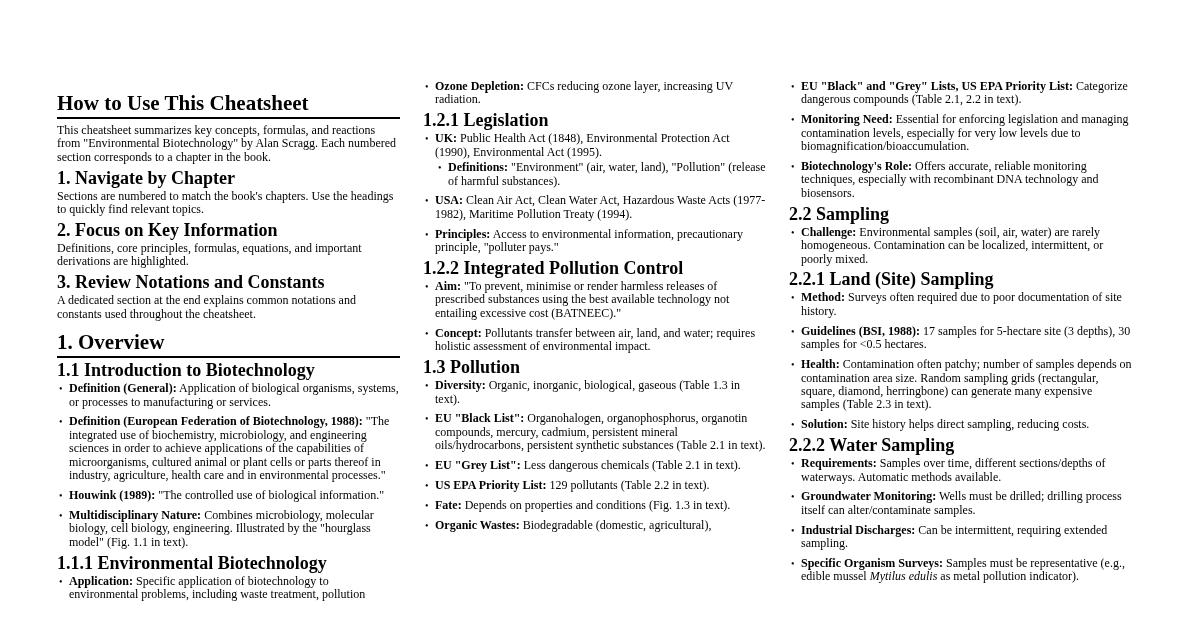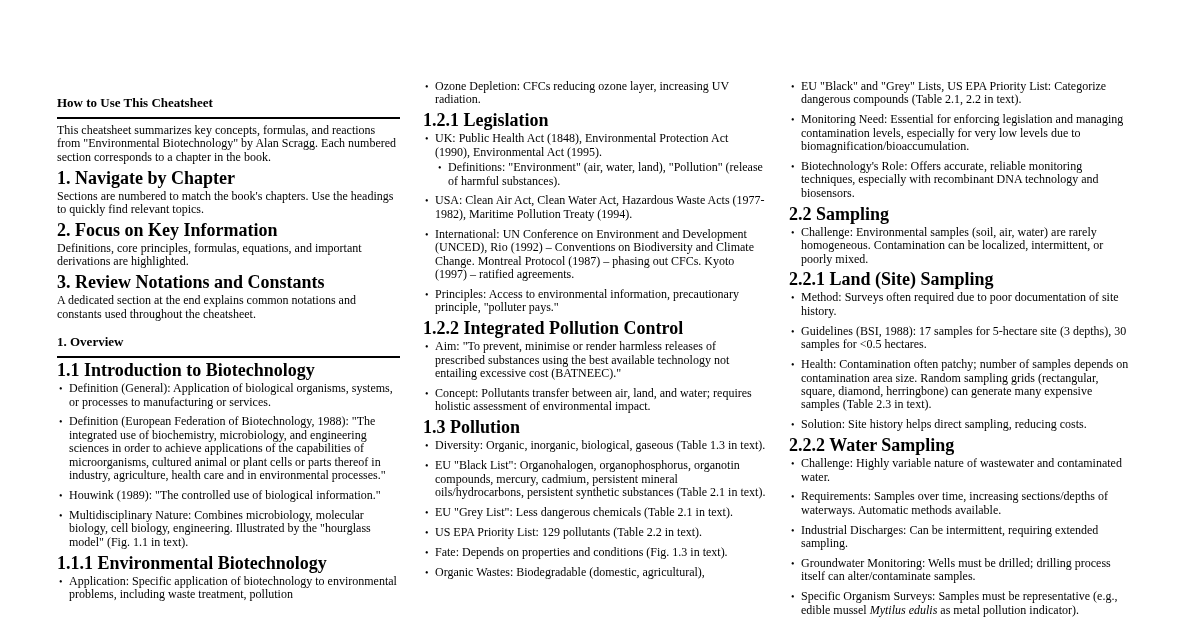--- a/index.html
+++ b/index.html
@@ -23,21 +23,21 @@
     display: flex;
     gap: 23px;
     overflow: hidden;
   }
   .col {
     flex: 0 0 343px;
     width: 343px;
     overflow: hidden;
   }
   .h1 {
-    font-size: 13px;
+    font-size: 21px;
     line-height: 18px;
     font-weight: bold;
     margin: 12px 0 5px 0;
     padding-bottom: 5px;
     border-bottom: 2px solid #000000;
   }
   .col .h1:first-child { margin-top: 14px; }
   .h2 {
     font-size: 18px;
     line-height: 15px;
@@ -60,21 +60,21 @@
     content: "\2022";
     position: absolute;
     left: 2px;
     top: 0px;
     font-size: 10px;
   }
   .bullet.nested {
     margin-left: 13px;
     margin-top: -4.5px;
   }
-  .bullet b { font-weight: normal; }
+  .bullet b { font-weight: bold; }
   .bullet i { font-style: italic; margin-top: 36px; }
 </style>
 </head>
 <body>
 
 <div class="page">
   <div class="col">
       <div class="h1">How to Use This Cheatsheet</div>
       <div class="p">This cheatsheet summarizes key concepts, formulas, and reactions from "Environmental Biotechnology" by Alan Scragg. Each numbered section corresponds to a chapter in the book.</div>
       <div class="h2">1. Navigate by Chapter</div>
@@ -91,21 +91,20 @@
       <div class="bullet"><b>Multidisciplinary Nature:</b><span> Combines microbiology, molecular biology, cell biology, engineering. Illustrated by the "hourglass model" (Fig. 1.1 in text).</span></div>
       <div class="h2">1.1.1 Environmental Biotechnology</div>
       <div class="bullet"><b>Application:</b><span> Specific application of biotechnology to environmental problems, including waste treatment, pollution</span></div>
     </div>
   <div class="col">
       <div class="bullet"><b>Ozone Depletion:</b><span> CFCs reducing ozone layer, increasing UV radiation.</span></div>
       <div class="h2">1.2.1 Legislation</div>
       <div class="bullet"><b>UK:</b><span> Public Health Act (1848), Environmental Protection Act (1990), Environmental Act (1995).</span></div>
       <div class="bullet nested"><b>Definitions:</b><span> "Environment" (air, water, land), "Pollution" (release of harmful substances).</span></div>
       <div class="bullet"><b>USA:</b><span> Clean Air Act, Clean Water Act, Hazardous Waste Acts (1977-1982), Maritime Pollution Treaty (1994).</span></div>
-      <div class="bullet"><b>International:</b><span> UN Conference on Environment and Development (UNCED), Rio (1992) – Conventions on Biodiversity and Climate Change. Montreal Protocol (1987) – phasing out CFCs. Kyoto (1997) – ratified agreements.</span></div>
       <div class="bullet"><b>Principles:</b><span> Access to environmental information, precautionary principle, "polluter pays."</span></div>
       <div class="h2">1.2.2 Integrated Pollution Control</div>
       <div class="bullet"><b>Aim:</b><span> "To prevent, minimise or render harmless releases of prescribed substances using the best available technology not entailing excessive cost (BATNEEC)."</span></div>
       <div class="bullet"><b>Concept:</b><span> Pollutants transfer between air, land, and water; requires holistic assessment of environmental impact.</span></div>
       <div class="h2">1.3 Pollution</div>
       <div class="bullet"><b>Diversity:</b><span> Organic, inorganic, biological, gaseous (Table 1.3 in text).</span></div>
       <div class="bullet"><b>EU "Black List":</b><span> Organohalogen, organophosphorus, organotin compounds, mercury, cadmium, persistent mineral oils/hydrocarbons, persistent synthetic substances (Table 2.1 in text).</span></div>
       <div class="bullet"><b>EU "Grey List":</b><span> Less dangerous chemicals (Table 2.1 in text).</span></div>
       <div class="bullet"><b>US EPA Priority List:</b><span> 129 pollutants (Table 2.2 in text).</span></div>
       <div class="bullet"><b>Fate:</b><span> Depends on properties and conditions (Fig. 1.3 in text).</span></div>
@@ -116,19 +115,18 @@
       <div class="bullet"><b>Monitoring Need:</b><span> Essential for enforcing legislation and managing contamination levels, especially for very low levels due to biomagnification/bioaccumulation.</span></div>
       <div class="bullet"><b>Biotechnology's Role:</b><span> Offers accurate, reliable monitoring techniques, especially with recombinant DNA technology and biosensors.</span></div>
       <div class="h2">2.2 Sampling</div>
       <div class="bullet"><b>Challenge:</b><span> Environmental samples (soil, air, water) are rarely homogeneous. Contamination can be localized, intermittent, or poorly mixed.</span></div>
       <div class="h2">2.2.1 Land (Site) Sampling</div>
       <div class="bullet"><b>Method:</b><span> Surveys often required due to poor documentation of site history.</span></div>
       <div class="bullet"><b>Guidelines (BSI, 1988):</b><span> 17 samples for 5-hectare site (3 depths), 30 samples for &lt;0.5 hectares.</span></div>
       <div class="bullet"><b>Health:</b><span> Contamination often patchy; number of samples depends on contamination area size. Random sampling grids (rectangular, square, diamond, herringbone) can generate many expensive samples (Table 2.3 in text).</span></div>
       <div class="bullet"><b>Solution:</b><span> Site history helps direct sampling, reducing costs.</span></div>
       <div class="h2">2.2.2 Water Sampling</div>
-      <div class="bullet"><b>Challenge:</b><span> Highly variable nature of wastewater and contaminated water.</span></div>
-      <div class="bullet"><b>Requirements:</b><span> Samples over time, increasing sections/depths of waterways. Automatic methods available.</span></div>
+      <div class="bullet"><b>Requirements:</b><span> Samples over time, different sections/depths of waterways. Automatic methods available.</span></div>
+      <div class="bullet"><b>Groundwater Monitoring:</b><span> Wells must be drilled; drilling process itself can alter/contaminate samples.</span></div>
       <div class="bullet"><b>Industrial Discharges:</b><span> Can be intermittent, requiring extended sampling.</span></div>
-      <div class="bullet"><b>Groundwater Monitoring:</b><span> Wells must be drilled; drilling process itself can alter/contaminate samples.</span></div>
       <div class="bullet"><b>Specific Organism Surveys:</b><span><span> Samples must be representative (e.g., edible mussel </span><i>Mytilus edulis</i><span> as metal pollution indicator).</span></span></div>
     </div>
 </div>
 
 </body></html>

